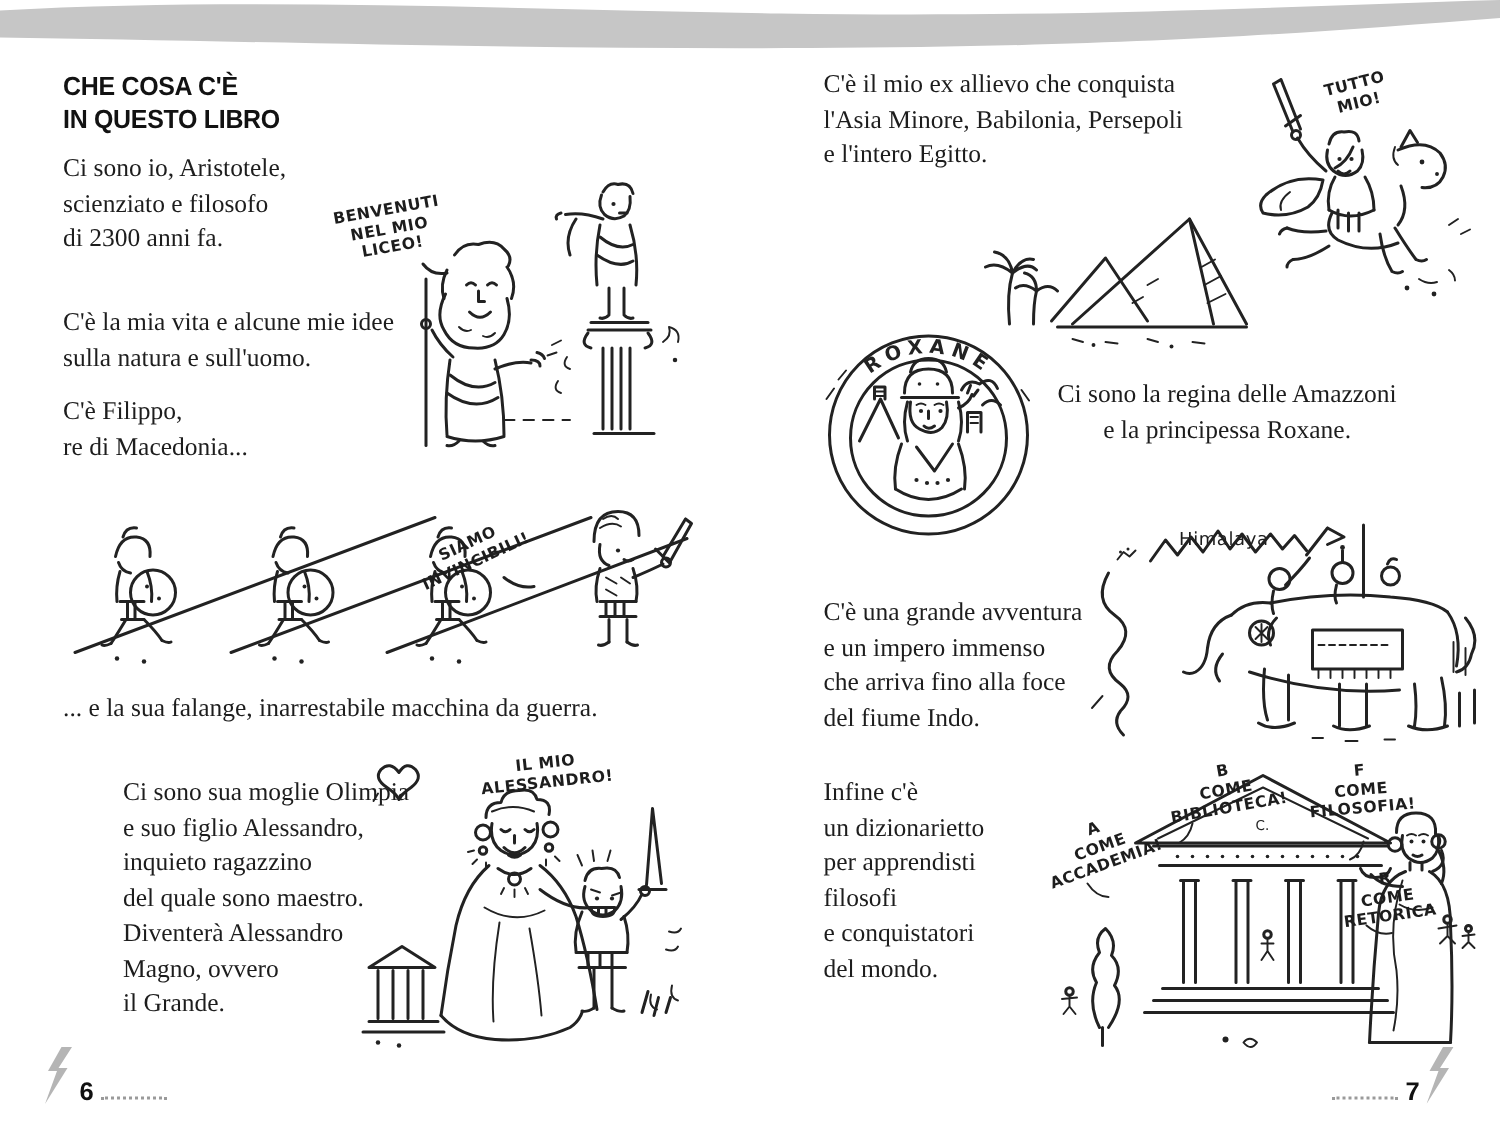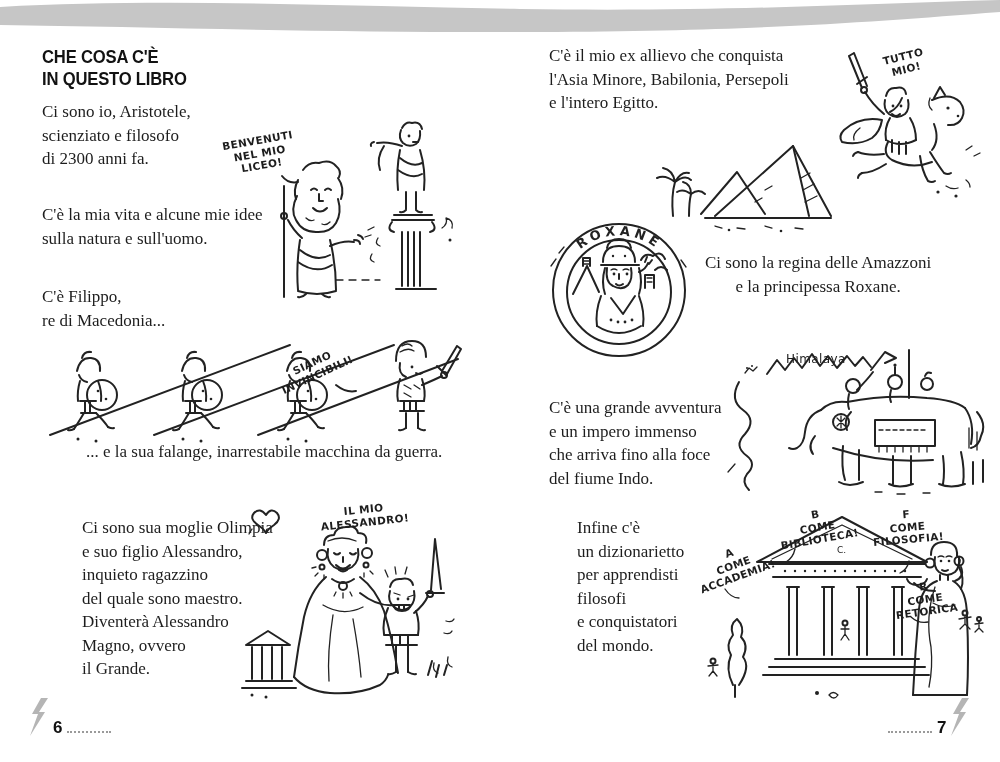--- a/index.html
+++ b/index.html
@@ -40,21 +40,21 @@
     <div class="heading" style="left:42px;top:46px;">CHE COSA C'È
 IN QUESTO LIBRO</div>
 
     <div class="txt" style="left:42px;top:100px;">Ci sono io, Aristotele,
 scienziato e filosofo
 di 2300 anni fa.</div>
 
     <div class="txt" style="left:42px;top:203px;">C'è la mia vita e alcune mie idee
 sulla natura e sull'uomo.</div>
 
-    <div class="txt" style="left:42px;top:285px;">C'è Filippo,
+    <div class="txt" style="left:42px;top:262px;">C'è Filippo,
 re di Macedonia...</div>
 
     <svg class="art" style="left:218px;top:98px;" width="245" height="205" viewBox="0 0 245 205">
       <g>
         <path d="M64,78 q6,8 16,6"></path>
       </g>
       <g>
         <path d="M85,72 q6,-9 16,-7 q11,-4 17,3 q6,5 3,11"></path>
         <path d="M80,82 q-5,10 -2,19"></path>
         <path d="M120,80 q7,10 3,21"></path>
@@ -168,21 +168,21 @@
         <path d="M399,33 l9,9"></path>
         <path d="M362,68 h24 M366,68 v10 M372,68 v10 M378,68 v10 M362,78 h24"></path>
         <path d="M368,80 v15 M380,80 v15"></path>
         <path d="M368,95 q-4,3 -7,2 M380,95 q4,3 7,2"></path>
         <path d="M298,52 q10,8 20,6"></path>
       </g>
     </svg>
     <div class="hand" style="left:276px;top:356px;transform:rotate(-25deg);">SIAMO
 INVINCIBILI!</div>
 
-    <div class="txt" style="left:42px;top:440px;width:420px;margin-left:44px;">... e la sua falange, inarrestabile macchina da guerra.</div>
+    <div class="txt" style="left:42px;top:460px;width:420px;">... e la sua falange, inarrestabile macchina da guerra.</div>
 
     <div class="txt" style="left:42px;top:516px;margin-left:40px;">Ci sono sua moglie Olimpia
 e suo figlio Alessandro,
 inquieto ragazzino
 del quale sono maestro.
 Diventerà Alessandro
 Magno, ovvero
 il Grande.</div>
 
     <svg class="art" style="left:238px;top:493px;" width="225" height="212" viewBox="0 0 225 212">
@@ -411,21 +411,21 @@
         <path d="M248,120 v22 M258,118 v22"></path>
       </g>
       <path class="thin" d="M150,150 h7 M172,152 h8 M198,151 h7"></path>
     </svg>
 
     <div class="txt" style="left:549px;top:396px;">C'è una grande avventura
 e un impero immenso
 che arriva fino alla foce
 del fiume Indo.</div>
 
-    <div class="txt" style="left:549px;top:516px;margin-left:28px;">Infine c'è
+    <div class="txt" style="left:549px;top:516px;">Infine c'è
 un dizionarietto
 per apprendisti
 filosofi
 e conquistatori
 del mondo.</div>
 
     <svg class="art" style="left:697px;top:497px;" width="292" height="210" viewBox="0 0 292 210">
       <g>
         <path d="M60,65 L145,20 L230,65 Z"></path>
         <path class="thin" d="M75,62 L145,28 L215,62"></path>

